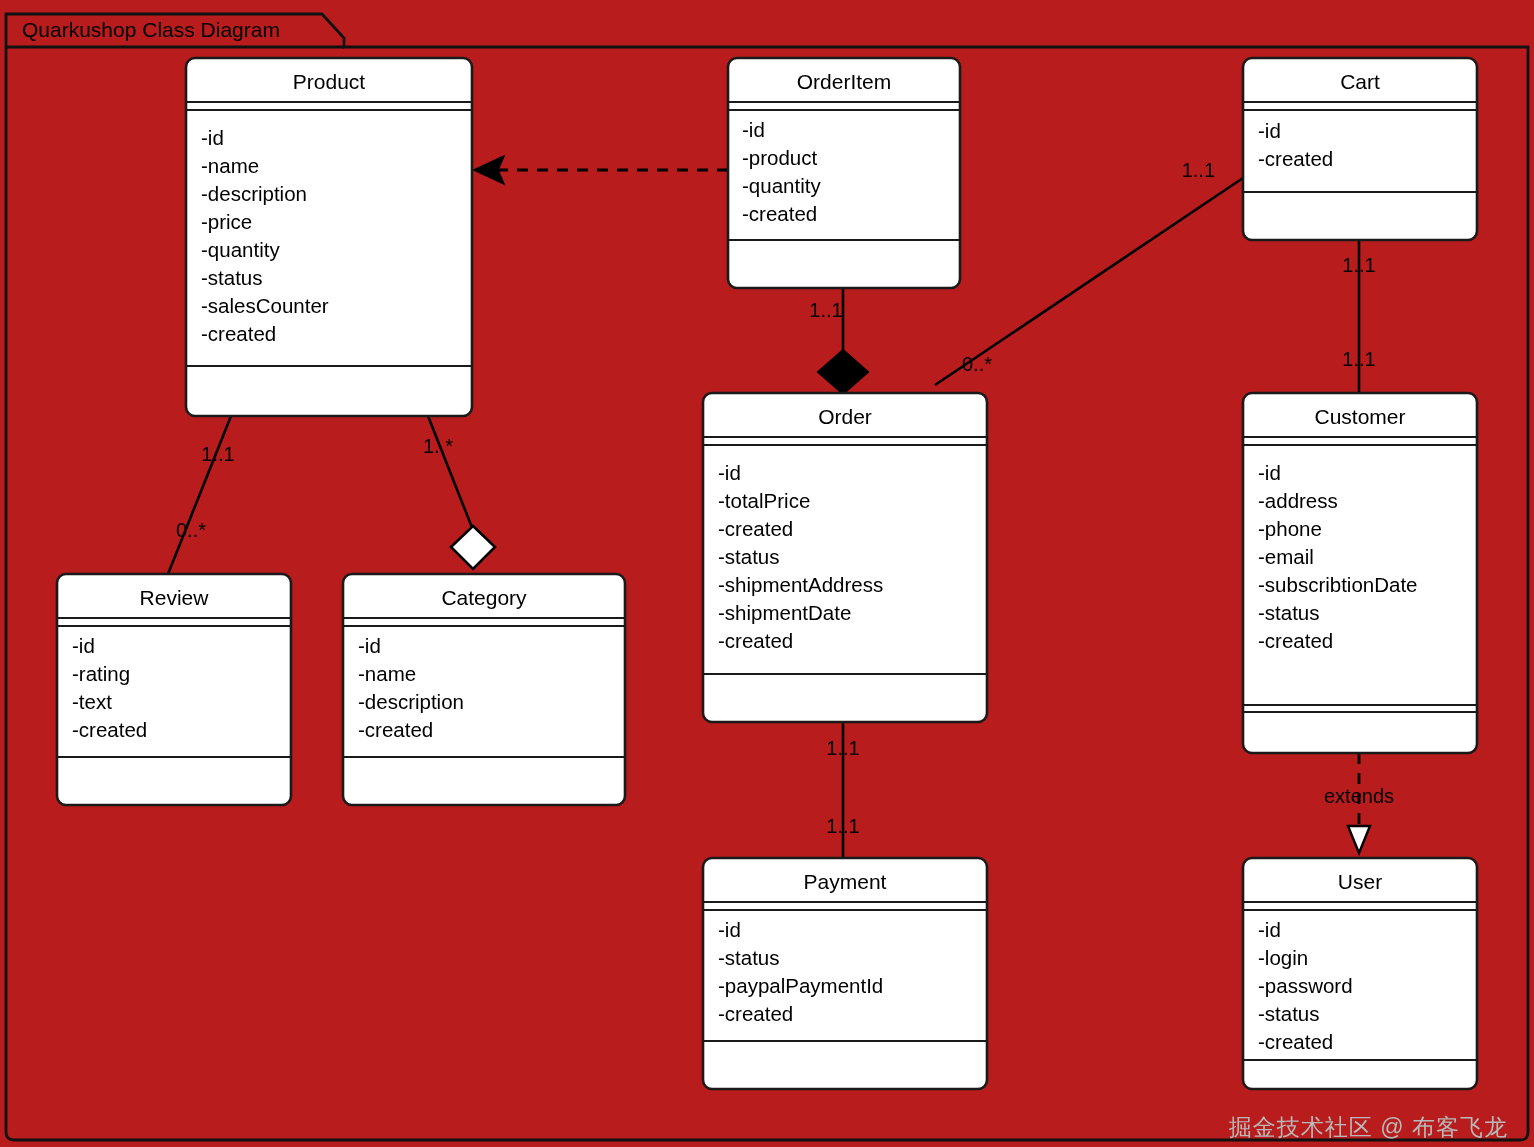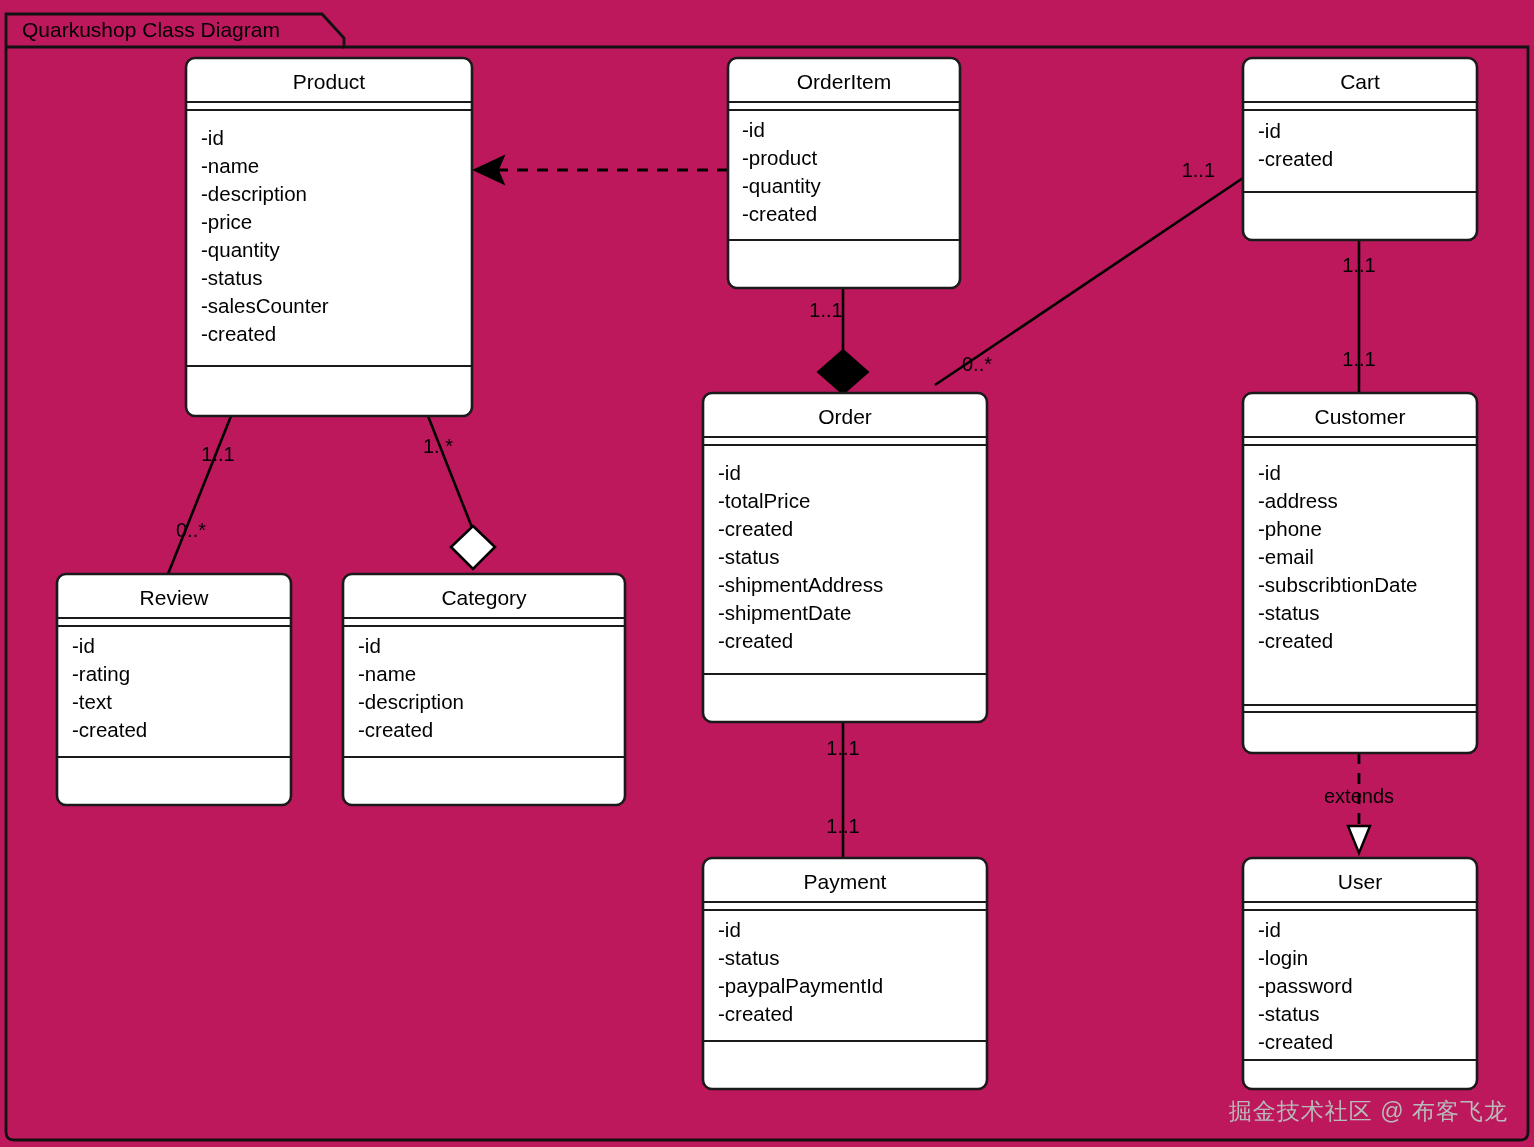--- a/index.html
+++ b/index.html
@@ -7,21 +7,21 @@
     padding: 0;
     background: #ffffff;
   }
   body {
     font-family: "Liberation Sans", sans-serif;
   }
   #canvas {
     position: relative;
     width: 1534px;
     height: 1147px;
-    background: #be185d;
+    background: #b91c1c;
     overflow: hidden;
   }
   svg.diagram {
     position: absolute;
     left: 0;
     top: 0;
     width: 1534px;
     height: 1147px;
   }
   .cls-box {
@@ -88,21 +88,21 @@
   }
   .arrow-open {
     fill: #ffffff;
     stroke: #000000;
     stroke-width: 2.4;
     stroke-linejoin: miter;
   }
   .watermark {
     position: absolute;
     right: 26px;
-    bottom: 20px;
+    bottom: 4px;
     font-family: "Liberation Sans", sans-serif;
     font-size: 23px;
     color: #b9b9b9;
     letter-spacing: 1px;
     white-space: nowrap;
     pointer-events: none;
   }
 </style>
 </head>
 <body>

